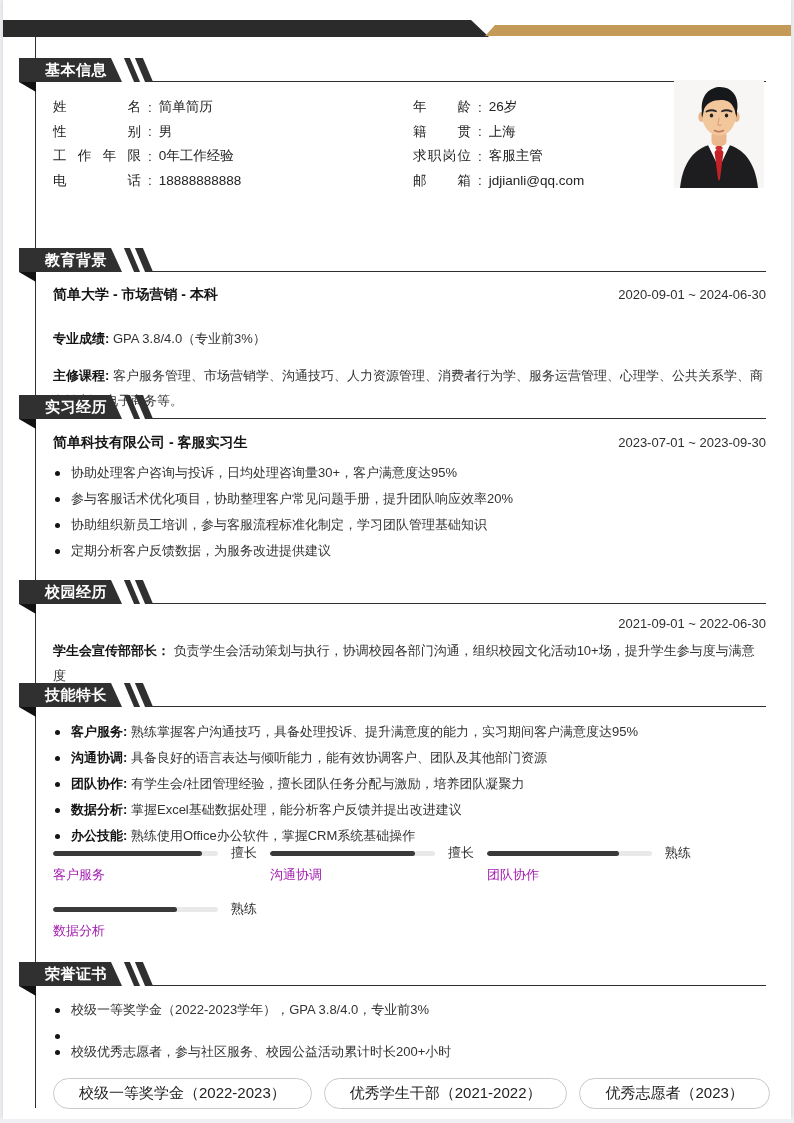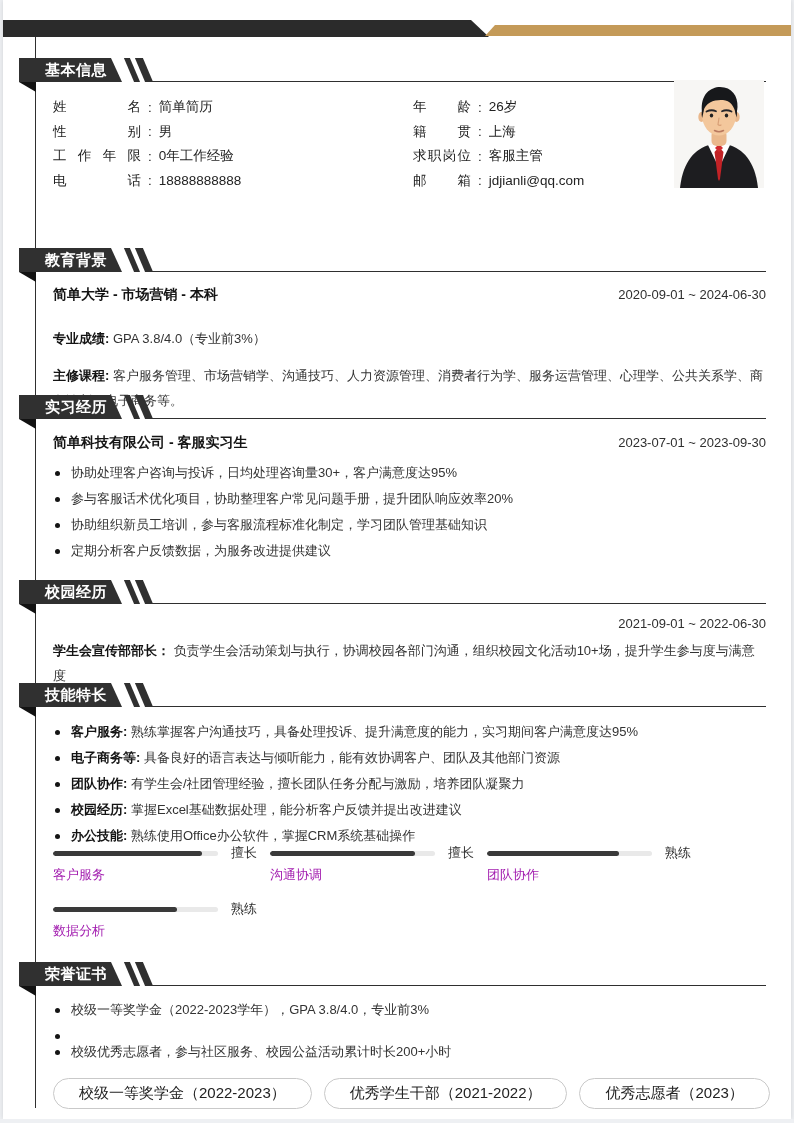--- a/index.html
+++ b/index.html
@@ -264,29 +264,29 @@
       <span class="fold"></span>
       <div class="head-rule"></div>
     </div>
     <div class="sec-body" style="padding-top:12px">
       <div class="blt">
           <span class="dot"></span>
           <span><span class="b">客户服务:</span> <span>熟练掌握客户沟通技巧，具备处理投诉、提升满意度的能力，实习期间客户满意度达95%</span></span>
         </div>
       <div class="blt">
           <span class="dot"></span>
-          <span><span class="b">电子商务等:</span> <span>具备良好的语言表达与倾听能力，能有效协调客户、团队及其他部门资源</span></span>
+          <span><span class="b">沟通协调:</span> <span>具备良好的语言表达与倾听能力，能有效协调客户、团队及其他部门资源</span></span>
         </div>
       <div class="blt">
           <span class="dot"></span>
           <span><span class="b">团队协作:</span> <span>有学生会/社团管理经验，擅长团队任务分配与激励，培养团队凝聚力</span></span>
         </div>
       <div class="blt">
           <span class="dot"></span>
-          <span><span class="b">校园经历:</span> <span>掌握Excel基础数据处理，能分析客户反馈并提出改进建议</span></span>
+          <span><span class="b">数据分析:</span> <span>掌握Excel基础数据处理，能分析客户反馈并提出改进建议</span></span>
         </div>
       <div class="blt">
           <span class="dot"></span>
           <span><span class="b">办公技能:</span> <span>熟练使用Office办公软件，掌握CRM系统基础操作</span></span>
         </div>
 
       <div class="bars">
         <div class="bar-item">
           <div class="bar-row">
             <div class="track">

